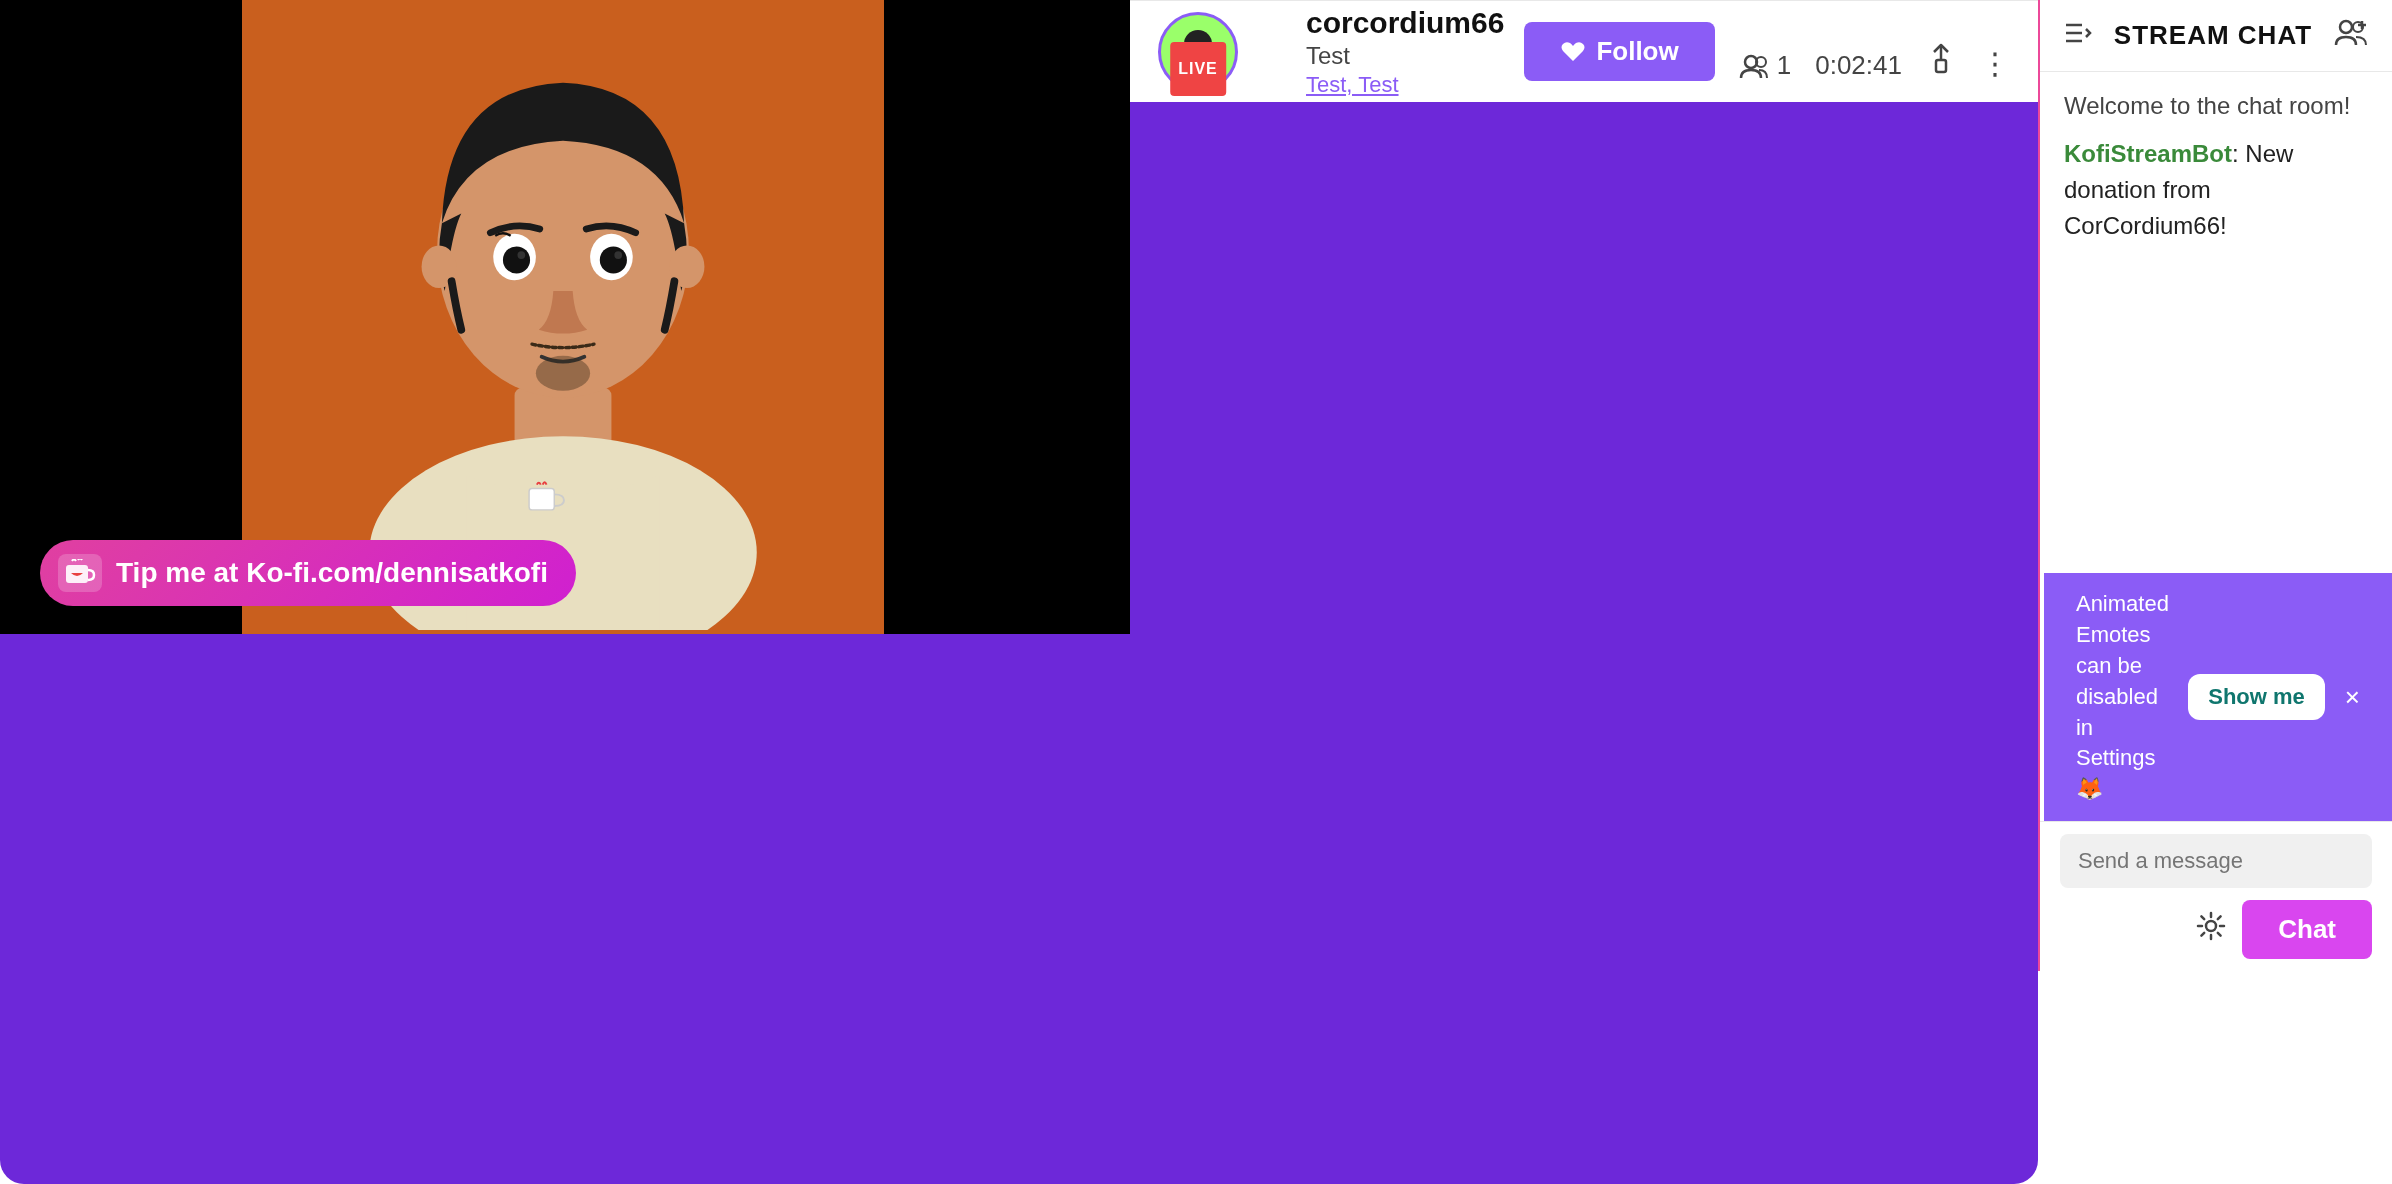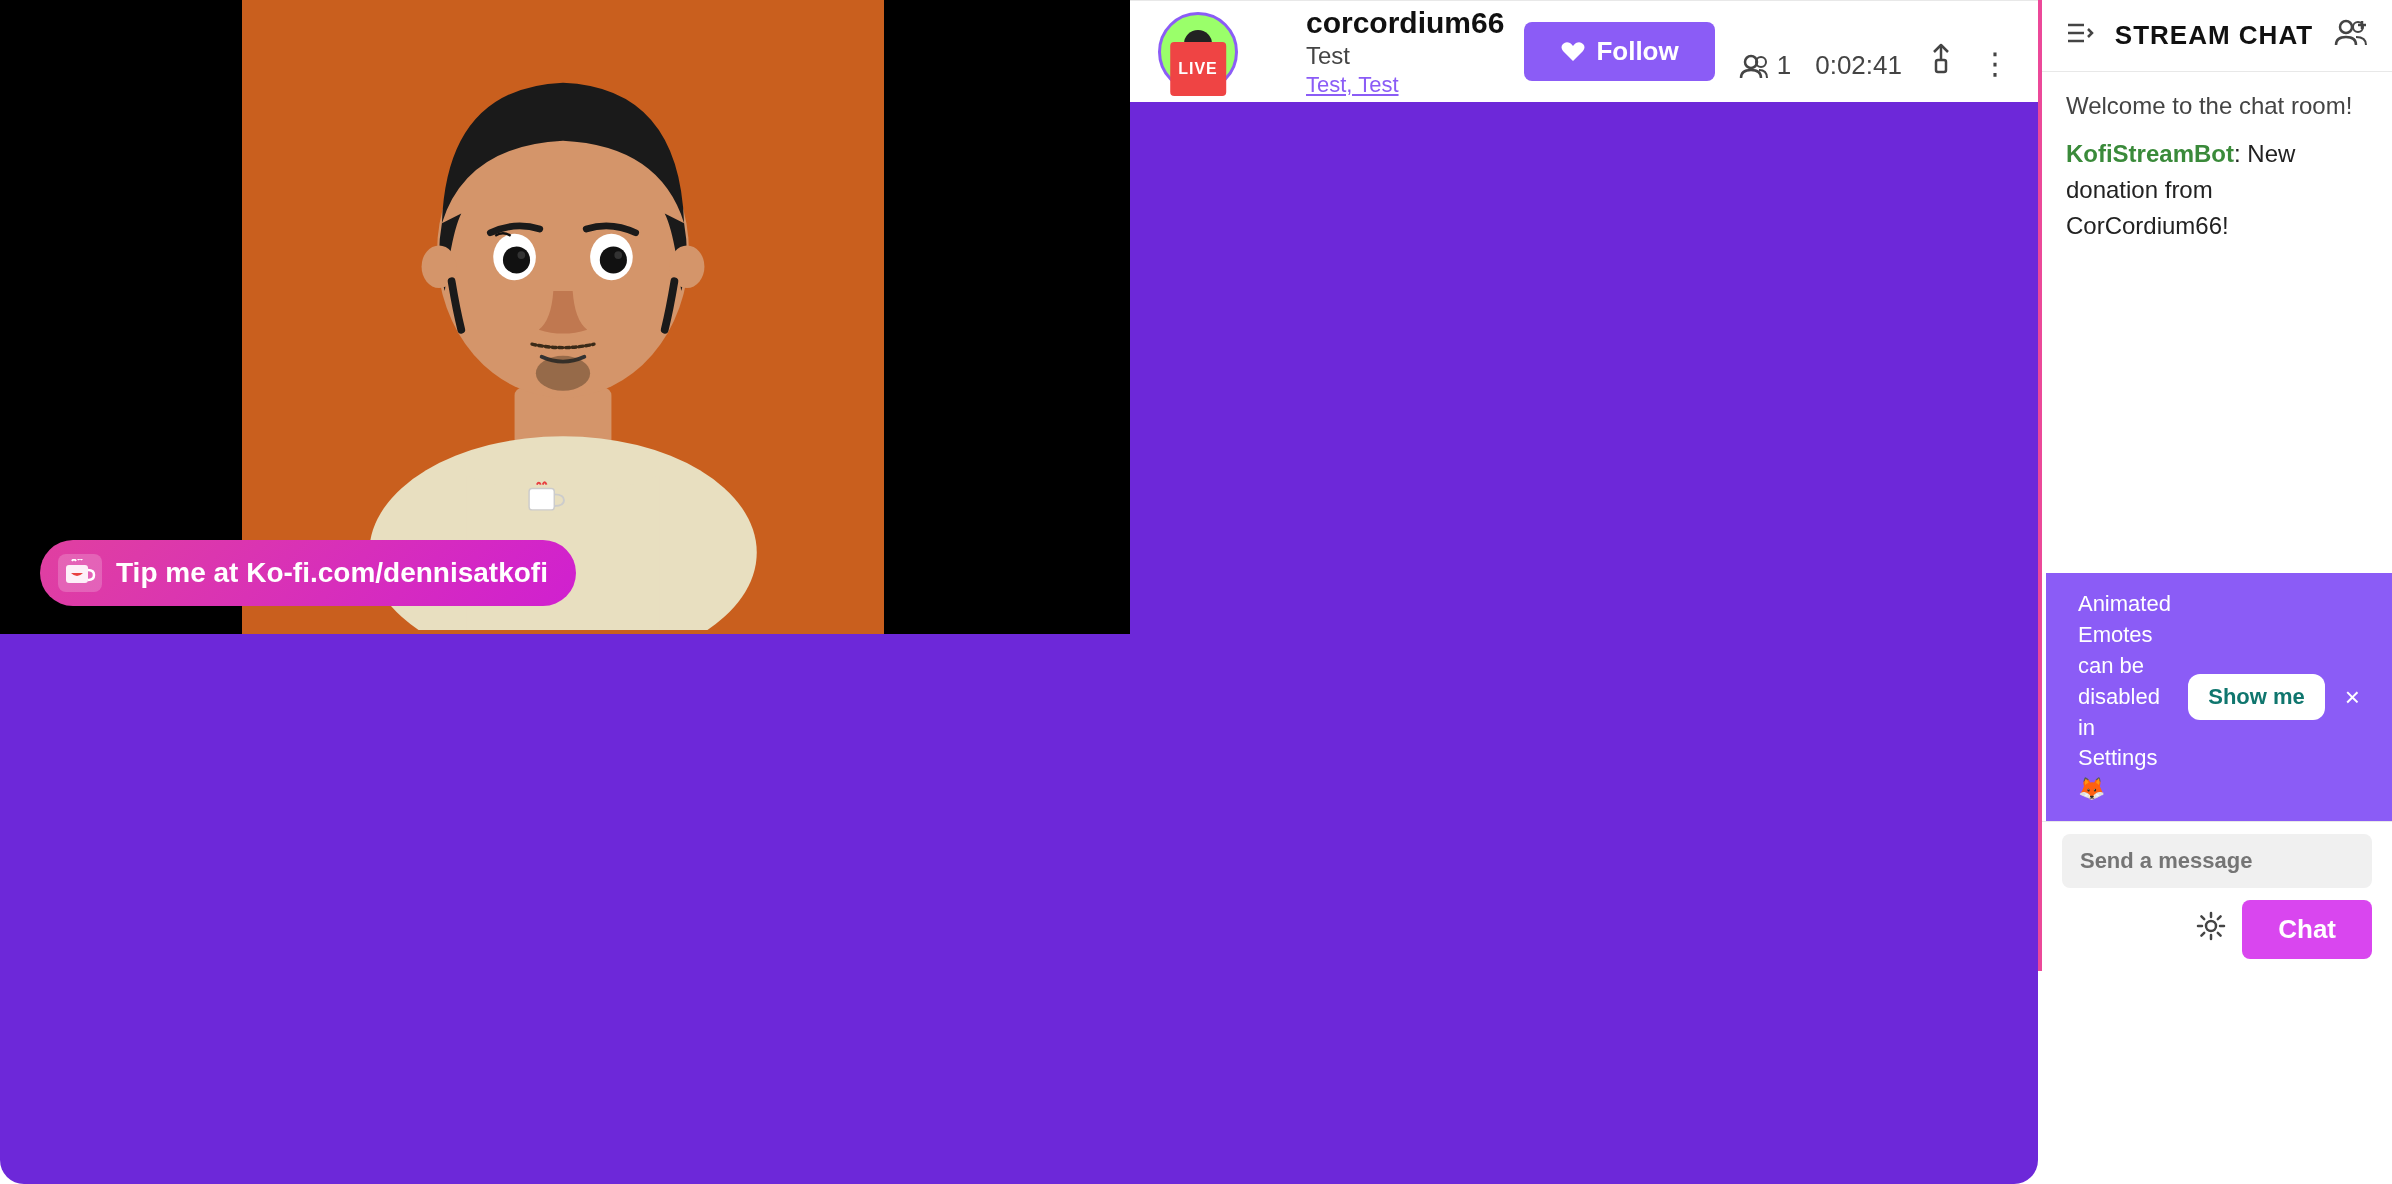--- a/index.html
+++ b/index.html
@@ -201,21 +201,21 @@
       cursor: pointer;
       color: #444;
       font-size: 30px;
     }
 
     
     .chat-panel {
       flex: 1;
       display: flex;
       flex-direction: column;
-      border-left: 4px solid #ec4899;
+      border-left: 2px solid #ec4899;
       background: #fff;
       height: 971px;
     }
 
     .chat-header {
       display: flex;
       align-items: center;
       justify-content: space-between;
       padding: 0 24px;
       height: 72px;
@@ -318,21 +318,20 @@
     .chat-input-box {
       width: 100%;
       background: #f0f0f0;
       border: none;
       border-radius: 8px;
       padding: 14px 18px;
       font-size: 22px;
       color: #888;
       outline: none;
       margin-bottom: 12px;
-      font-weight: bold;
     }
 
     .chat-bottom-row {
       display: flex;
       align-items: center;
       justify-content: flex-end;
       gap: 16px;
     }
 
     .settings-btn {

